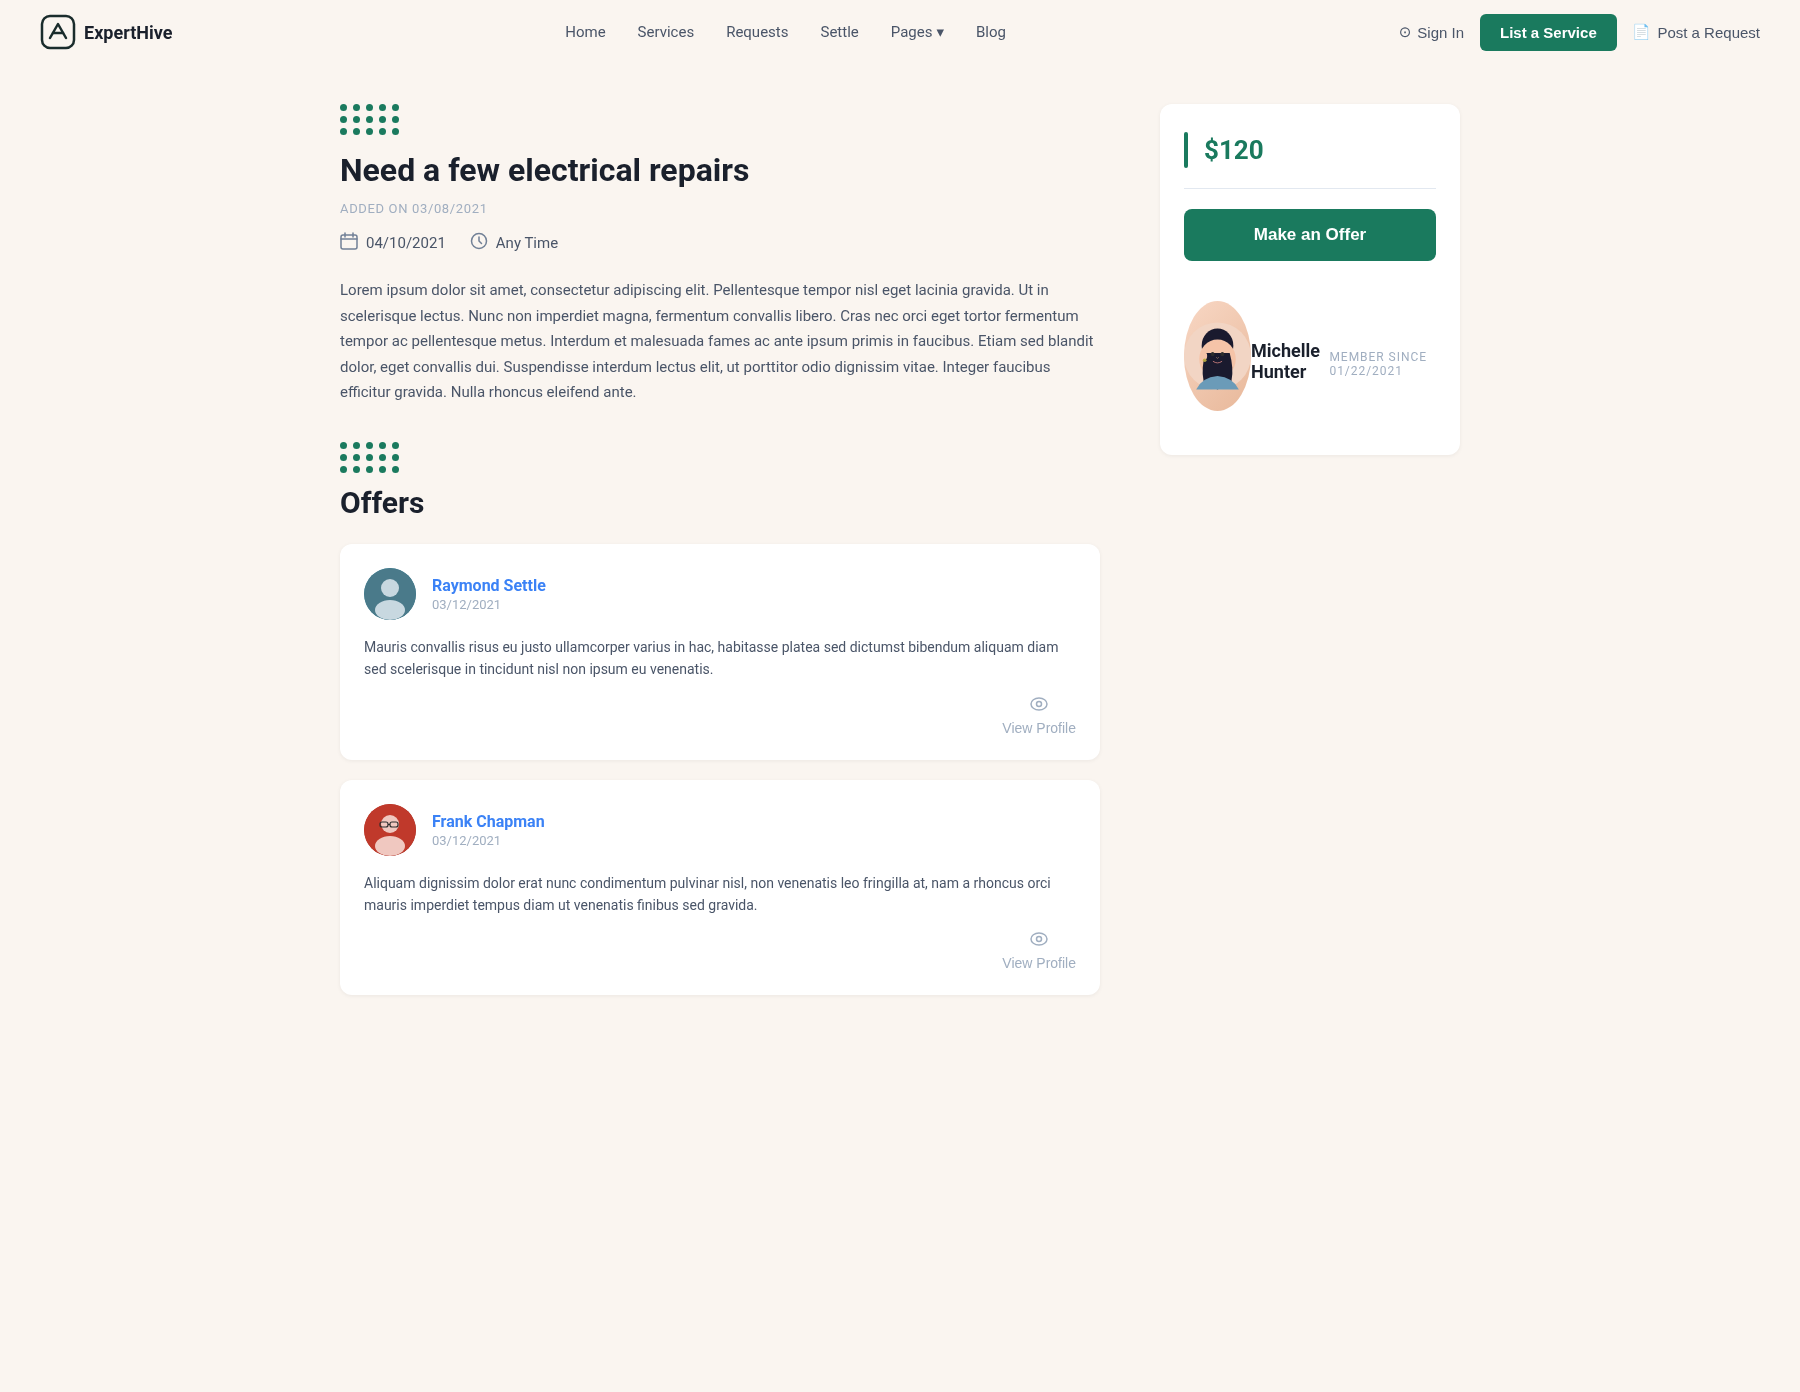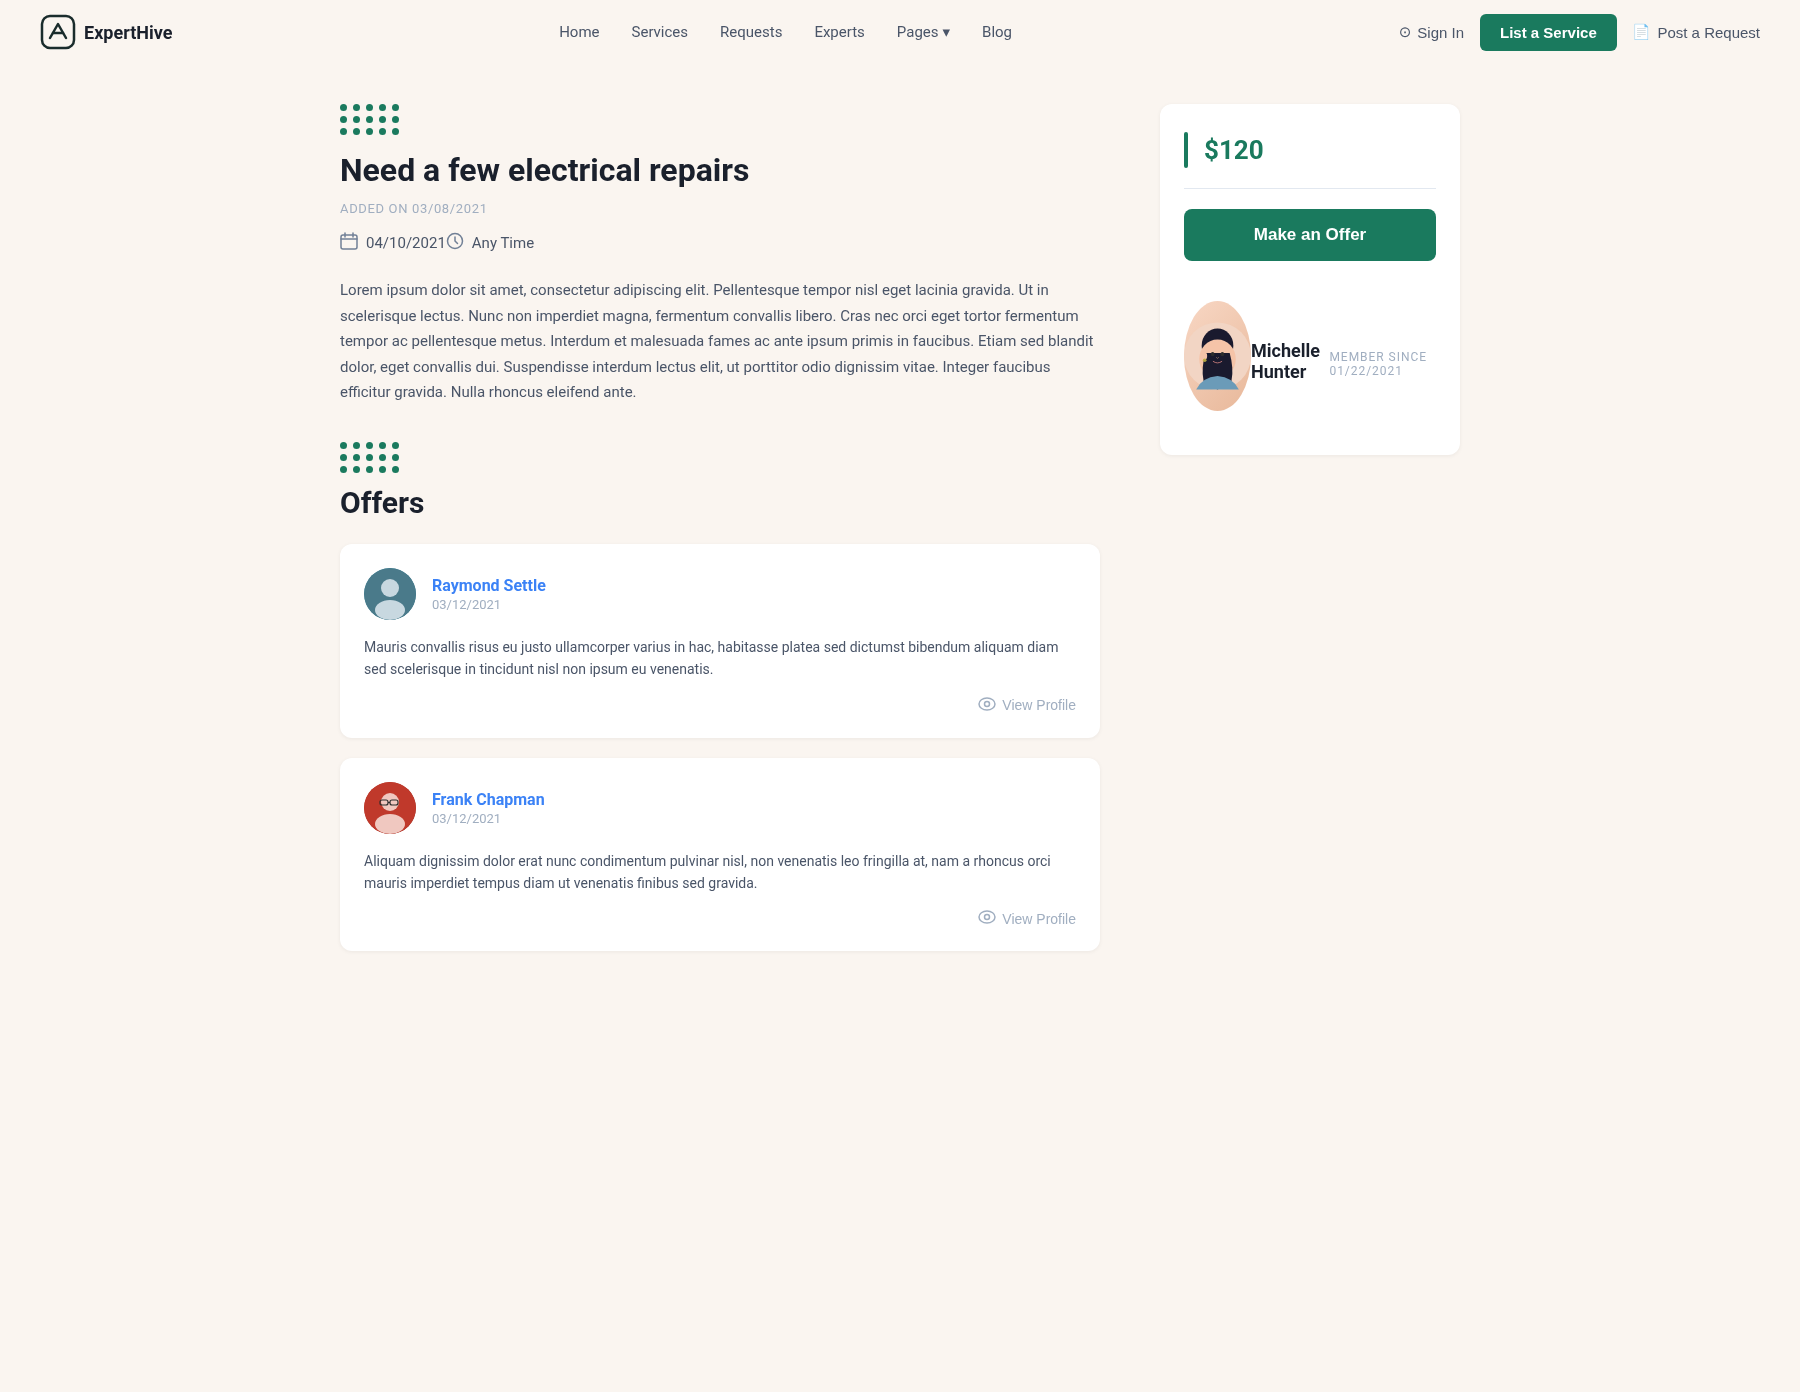--- a/index.html
+++ b/index.html
@@ -124,20 +124,21 @@
       font-size: 13px;
       color: #a0aec0;
       text-transform: uppercase;
       letter-spacing: 0.05em;
       margin-bottom: 16px;
     }
 
     .meta-row {
       display: flex;
       align-items: flex-start;
+      gap: 24px;
       margin-bottom: 24px;
     }
     .meta-item {
       display: flex;
       align-items: center;
       gap: 8px;
       font-size: 15px;
       color: #4a5568;
     }
     .meta-icon {
@@ -222,20 +223,21 @@
     }
     .view-profile-btn {
       display: flex;
       align-items: center;
       gap: 6px;
       font-size: 14px;
       color: #a0aec0;
       cursor: pointer;
       background: none;
       border: none;
+      flex-direction: column;
     }
 
     
     .right-col {
       width: 300px;
       flex-shrink: 0;
     }
 
     .price-card {
       background: white;
@@ -323,21 +325,21 @@
       <rect x="2" y="2" width="32" height="32" rx="8" stroke="#1a2c2c" stroke-width="2.5" fill="none"></rect>
       <path d="M10 24 L18 10 L26 24" stroke="#1a2c2c" stroke-width="2.5" stroke-linecap="round" stroke-linejoin="round" fill="none"></path>
       <path d="M13 19 L23 19" stroke="#1a2c2c" stroke-width="2.5" stroke-linecap="round"></path>
     </svg>
     <span class="logo-text">ExpertHive</span>
   </div>
   <div class="navbar-center">
     <a class="nav-link">Home</a>
     <a class="nav-link">Services</a>
     <a class="nav-link">Requests</a>
-    <a class="nav-link">Experts</a>
+    <a class="nav-link">Settle</a>
     <a class="nav-link">
       <span>Pages</span>
       <span>▾</span>
     </a>
     <a class="nav-link">Blog</a>
   </div>
   <div class="navbar-right">
     <button class="sign-in-btn">
       <span>⊙</span>
       <span>Sign In</span>

